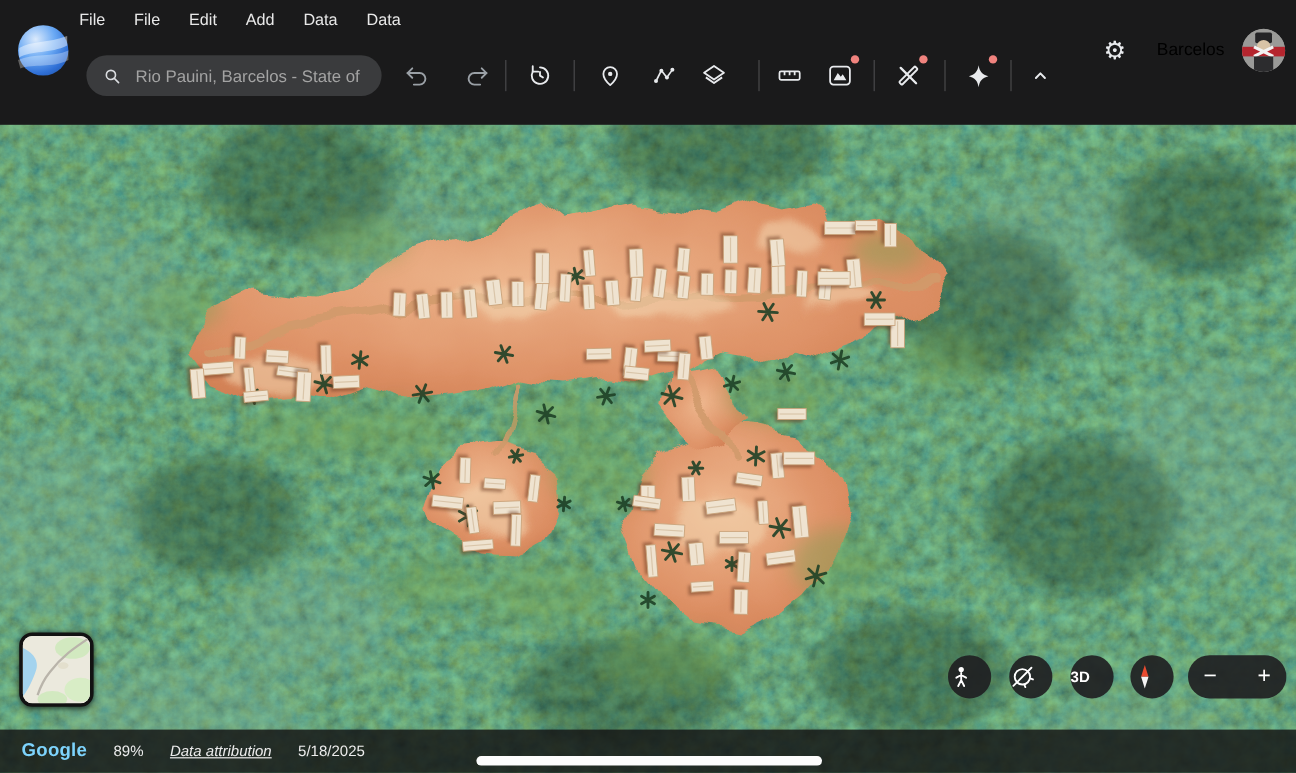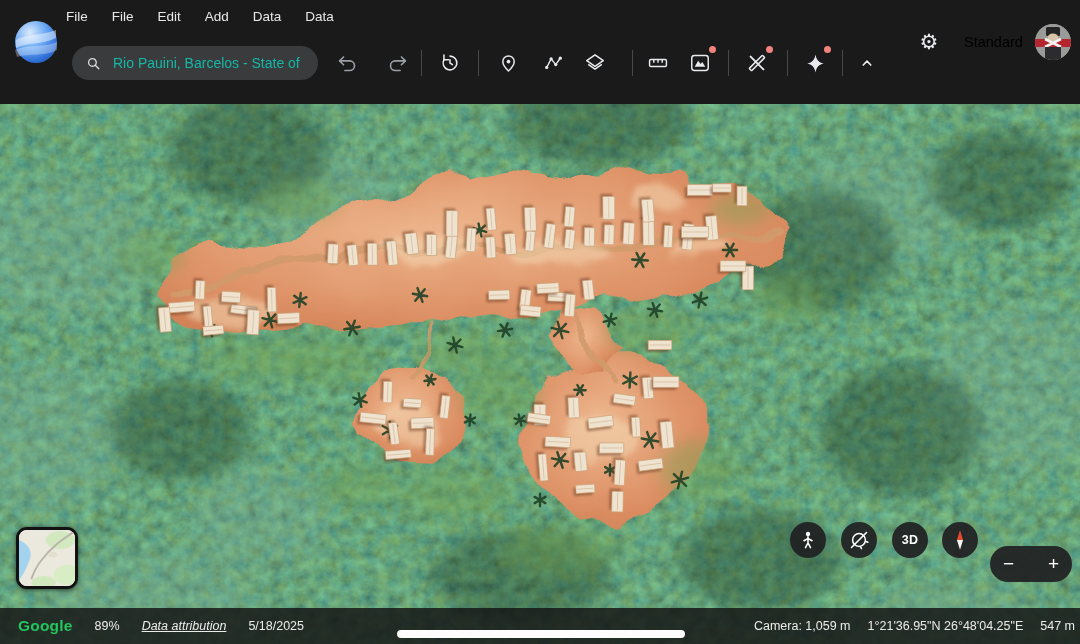--- a/index.html
+++ b/index.html
@@ -6,51 +6,51 @@
   #app{position:relative;width:1080px;height:644px;overflow:hidden;background:#101010;
        font-family:"Liberation Sans", sans-serif;-webkit-font-smoothing:antialiased;}
   
   #topbar{position:absolute;left:0;top:0;width:1080px;height:104px;background:#1a1a1b;z-index:20;}
   #logo{position:absolute;left:14px;top:20px;width:44px;height:44px;border-radius:50%;}
   #menubar{position:absolute;left:66px;top:5px;display:flex;gap:24px;color:#e8e8e8;font-size:13.5px;}
   #menubar span{cursor:default;line-height:24px;}
   #searchpill{position:absolute;left:72px;top:46px;width:246px;height:34px;background:#3a3b3d;
       border-radius:17px;display:flex;align-items:center;}
   #searchpill svg{margin-left:13px;flex:0 0 auto;}
-  #searchpill input{flex:1;background:transparent;border:none;outline:none;color:#14b8a6;
+  #searchpill input{flex:1;background:transparent;border:none;outline:none;color:#a3a3a3;
       font-size:14px;padding:0 10px 0 11px;font-family:"Liberation Sans",sans-serif;width:170px;}
   .tbtn{position:absolute;top:46px;width:34px;height:34px;transform:translateX(-50%);
       display:flex;align-items:center;justify-content:center;border-radius:17px;cursor:pointer;}
   .vsep{position:absolute;top:50px;width:1px;height:26px;background:#49494b;}
   .dot{position:absolute;right:1px;top:0;width:7px;height:7px;border-radius:50%;background:#f0837e;}
   #gearbtn{position:absolute;left:929px;top:42px;transform:translate(-50%,-50%);width:34px;height:34px;
       display:flex;align-items:center;justify-content:center;color:#e8eaed;font-size:21px;cursor:pointer;
       font-family:"DejaVu Sans",sans-serif;}
   #stdlabel{position:absolute;left:964px;top:42px;transform:translateY(-50%);font-size:14.5px;cursor:pointer;}
   #avatar{position:absolute;left:1035px;top:24px;width:36px;height:36px;border-radius:50%;overflow:hidden;
       background:#8e8e8e;cursor:pointer;}
   
   #mapwrap{position:absolute;left:0;top:88px;width:1080px;height:556px;cursor:grab;}
   #minimap{position:absolute;left:16px;top:527px;width:56px;height:56px;border-radius:11px;overflow:hidden;
       border:3px solid #121212;box-shadow:0 0 0 1px rgba(255,255,255,.55) inset, 0 1px 4px rgba(0,0,0,.6);
       z-index:30;cursor:pointer;background:#e9e7da;}
   #minimap svg{display:block;width:100%;height:100%;}
   
-  .cbtn{position:absolute;top:522px;width:36px;height:36px;border-radius:50%;background:rgba(31,32,34,.92);
-      display:flex;align-items:center;justify-content:center;z-index:30;cursor:pointer;color:#fff;}
+  .cbtn{position:absolute;top:546px;width:36px;height:36px;border-radius:50%;background:rgba(31,32,34,.92);
+      display:flex;align-items:center;justify-content:flex-start;z-index:30;cursor:pointer;color:#fff;}
   #zoompill{position:absolute;left:990px;top:546px;width:82px;height:36px;border-radius:18px;
       background:rgba(31,32,34,.92);display:flex;align-items:center;justify-content:space-between;
       padding:0 13px;box-sizing:border-box;z-index:30;color:#fff;font-size:19px;}
   #zoompill span{cursor:pointer;line-height:36px;}
   #btn-3d{font-size:12.5px;font-weight:bold;color:#fff;letter-spacing:.3px;}
   
   #bottombar{position:absolute;left:0;top:608px;width:1080px;height:36px;background:rgba(22,22,22,.84);
       z-index:25;color:#ececec;font-size:12.5px;}
   #bl{position:absolute;left:18px;top:0;height:36px;display:flex;align-items:center;gap:22px;}
-  #brand{font-size:15.5px;font-weight:600;letter-spacing:.2px;color:#22c55e;}
+  #brand{font-size:15.5px;font-weight:600;letter-spacing:.2px;color:#7dd3fc;}
   #attrib{text-decoration:underline;cursor:pointer;font-style:italic;}
   #br{position:absolute;right:5px;top:0;height:36px;display:flex;align-items:center;gap:17px;}
   #scalebar{position:absolute;left:600px;top:610px;width:179px;z-index:26;}
   #scalelabel{text-align:right;color:#fff;font-size:12.5px;padding-right:4px;line-height:13px;}
   #scaleline{height:6px;border-left:1.5px solid #fff;border-right:1.5px solid #fff;border-bottom:2px solid #fff;margin-top:1px;}
   #homepill{position:absolute;left:397px;top:630px;width:288px;height:8px;border-radius:4px;background:#fdfdfd;z-index:40;cursor:grab;}
   svg.ic{display:block;}
 </style>
 </head>
 <body>
@@ -699,21 +699,21 @@
     <div class="vsep" style="left:842px"></div>
     <div class="tbtn" style="left:867px">
       <svg class="ic" width="20" height="20" viewBox="0 0 24 24" fill="none" stroke="#e8eaed" stroke-width="2" stroke-linecap="round" stroke-linejoin="round">
         <path d="M7.5 14.4 L12 9.8 16.5 14.4"></path>
       </svg>
     </div>
 
     <div id="gearbtn">
         <span>⚙</span>
       </div>
-    <div id="stdlabel">Standard</div>
+    <div id="stdlabel">Barcelos</div>
     <div id="avatar">
       <svg class="ic" width="36" height="36" viewBox="0 0 36 36">
         <circle cx="18" cy="18" r="18" fill="#9a9a98"></circle>
         <rect x="0" y="15" width="36" height="8" fill="#b5252e"></rect>
         <rect x="11" y="3" width="14" height="9" rx="1.5" fill="#242426"></rect>
         <ellipse cx="18" cy="14" rx="5.5" ry="4.6" fill="#d8c3a6"></ellipse>
         <path d="M10 15 L26 23 M26 15 L10 23" stroke="#f2f2f2" stroke-width="2.6"></path>
         <rect x="10" y="23" width="16" height="13" fill="#2c2c2e"></rect>
       </svg>
     </div>
@@ -758,21 +758,16 @@
     <span>+</span>
   </div>
 
   <div id="bottombar">
     <div id="bl">
       <span id="brand">Google</span>
       <span>89%</span>
       <span id="attrib">Data attribution</span>
       <span>5/18/2025</span>
     </div>
-    <div id="br">
-      <span>Camera: 1,059 m</span>
-      <span>1°21'36.95"N 26°48'04.25"E</span>
-      <span>547 m</span>
-    </div>
   </div>
   <div id="homepill"></div>
 
 </div>
 
 </body></html>

